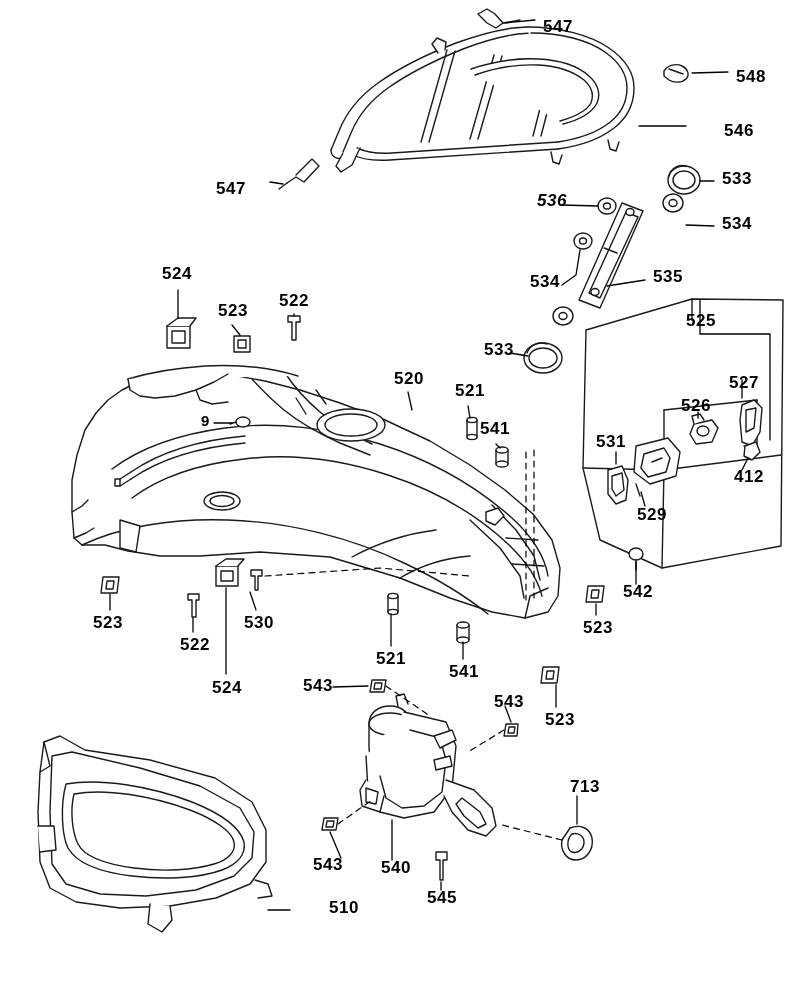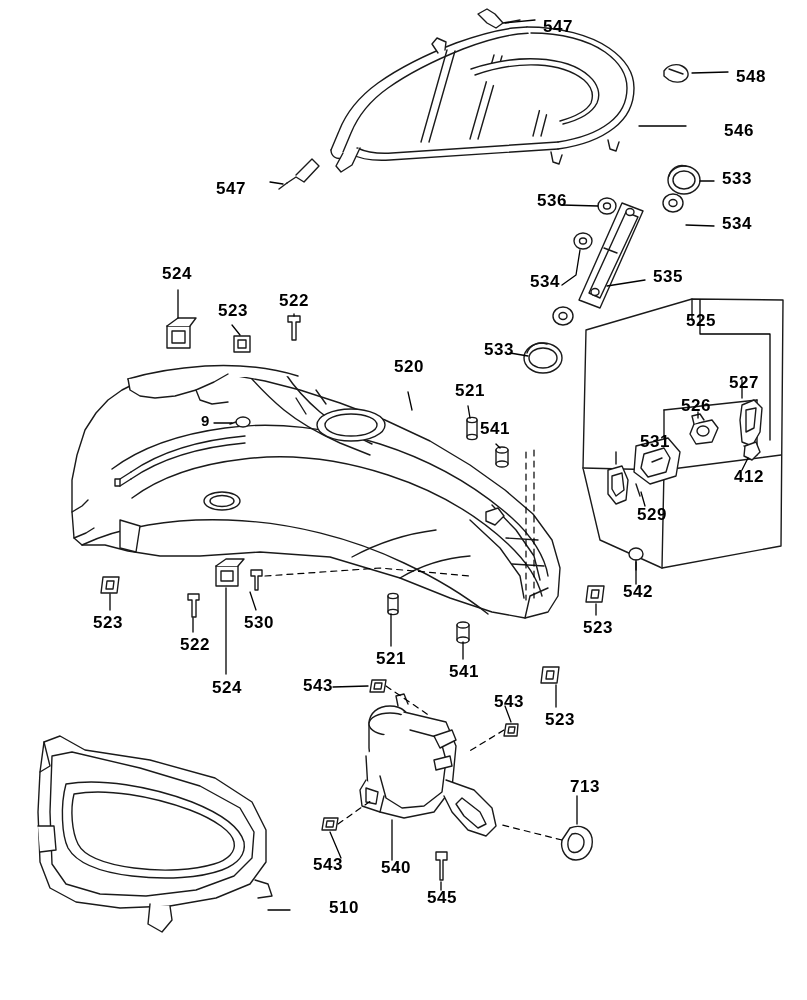--- a/index.html
+++ b/index.html
@@ -410,34 +410,34 @@
 
     </g>
   </svg>
 
   <div class="callout" style="left:543px; top:18px;">547</div>
   <div class="callout" style="left:736px; top:68px;">548</div>
   <div class="callout" style="left:680px; top:122px;margin-left:44px;">546</div>
   <div class="callout" style="left:216px; top:180px;">547</div>
   <div class="callout" style="left:722px; top:170px;">533</div>
   <div class="callout" style="left:722px; top:215px;">534</div>
-  <div class="callout" style="left:537px; top:192px;">536</div>
+  <div class="callout" style="left:537px; top:192px;font-style:italic;">536</div>
   <div class="callout" style="left:530px; top:273px;">534</div>
   <div class="callout" style="left:653px; top:268px;">535</div>
   <div class="callout" style="left:162px; top:265px;">524</div>
   <div class="callout" style="left:218px; top:302px;">523</div>
   <div class="callout" style="left:279px; top:292px;">522</div>
   <div class="callout" style="left:484px; top:341px;">533</div>
   <div class="callout" style="left:686px; top:312px;">525</div>
-  <div class="callout" style="left:394px; top:358px;">520</div>
+  <div class="callout" style="left:394px; top:370px;">520</div>
   <div class="callout" style="left:455px; top:382px;">521</div>
   <div class="callout" style="left:480px; top:420px;">541</div>
   <div class="callout" style="left:729px; top:374px;">527</div>
   <div class="callout" style="left:681px; top:397px;">526</div>
-  <div class="callout" style="left:596px; top:433px;margin-left:44px;">531</div>
+  <div class="callout" style="left:596px; top:433px;">531</div>
   <div class="callout" style="left:734px; top:468px;">412</div>
   <div class="callout" style="left:637px; top:506px;">529</div>
   <div class="callout" style="left:623px; top:583px;">542</div>
   <div class="callout" style="left:93px;  top:614px;">523</div>
   <div class="callout" style="left:180px; top:636px;">522</div>
   <div class="callout" style="left:244px; top:614px;">530</div>
   <div class="callout" style="left:212px; top:679px;">524</div>
   <div class="callout" style="left:376px; top:650px;">521</div>
   <div class="callout" style="left:449px; top:663px;">541</div>
   <div class="callout" style="left:583px; top:619px;">523</div>

